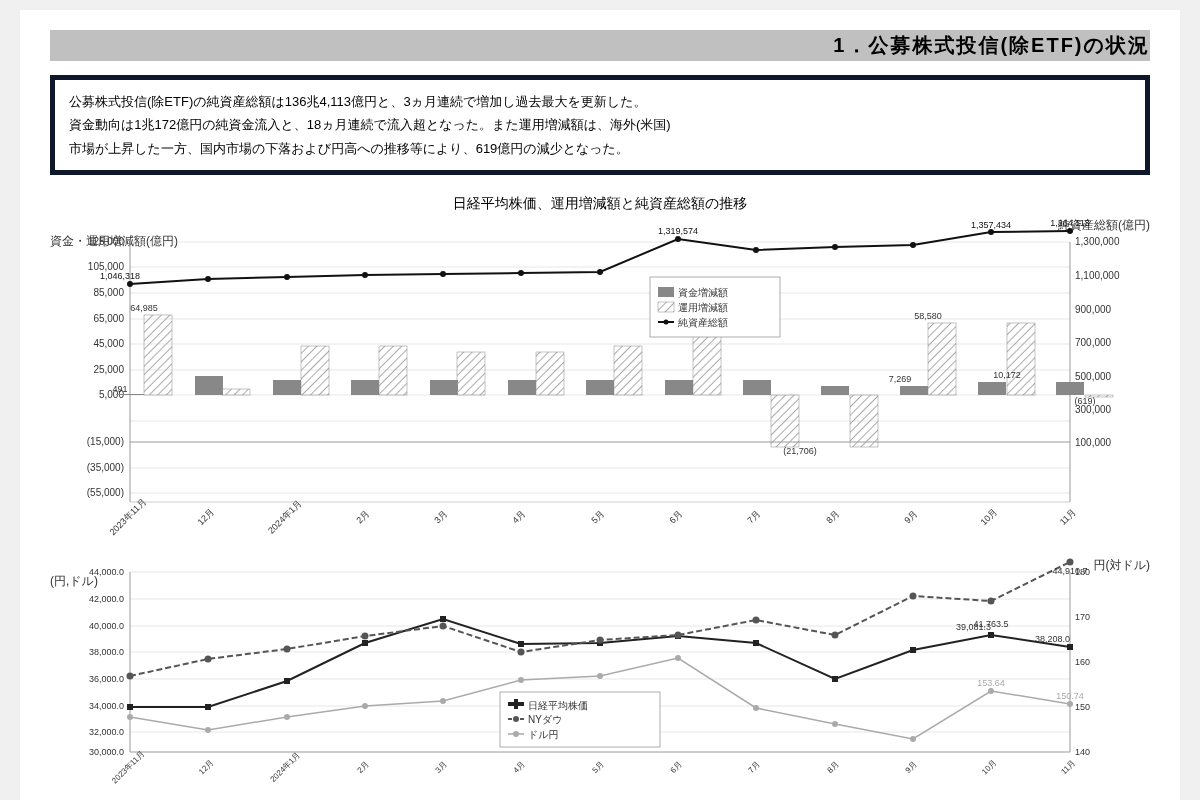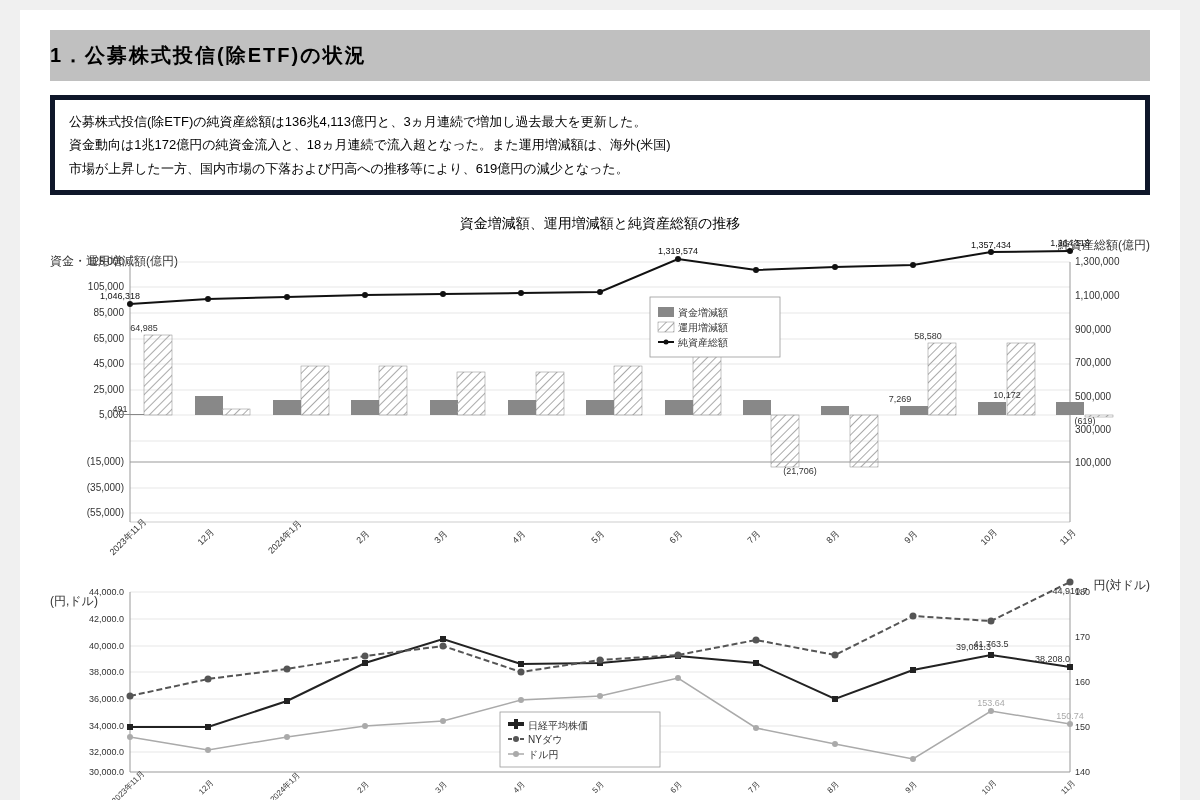--- a/index.html
+++ b/index.html
@@ -14,22 +14,22 @@
     }
     .page {
       background: #fff;
       width: 1160px;
       min-height: 780px;
       padding: 20px 30px;
       position: relative;
     }
     .title-bar {
       background: #c0c0c0;
-      text-align: left;
-      padding: 12px 0;
+      text-align: right;
+      padding: 2px 0;
       margin-bottom: 14px;
       font-size: 20px;
       font-weight: bold;
       letter-spacing: 2px;
     }
     .summary-box {
       border: 5px solid #0f172a;
       padding: 10px 14px;
       margin-bottom: 20px;
       font-size: 13px;
@@ -86,21 +86,21 @@
 <div class="page">
   <div class="title-bar">1．公募株式投信(除ETF)の状況</div>
 
   <div class="summary-box">
     <span style="white-space: pre-line;">公募株式投信(除ETF)の純資産総額は136兆4,113億円と、3ヵ月連続で増加し過去最大を更新した。
 資金動向は1兆172億円の純資金流入と、18ヵ月連続で流入超となった。また運用増減額は、海外(米国)
 市場が上昇した一方、国内市場の下落および円高への推移等により、619億円の減少となった。</span>
   </div>
 
   <div class="chart-section">
-    <div class="chart-title">資金増減額、運用増減額と純資産総額の推移</div>
+    <div class="chart-title">日経平均株価、運用増減額と純資産総額の推移</div>
     <div style="position:relative;">
       <div class="axis-label-left">資金・運用増減額(億円)</div>
       <div class="axis-label-right">純資産総額(億円)</div>
       <div class="chart-container">
         <svg id="chart1" xmlns="http://www.w3.org/2000/svg" viewBox="0 0 1100 310">
 
           <line x1="80" y1="20" x2="1020" y2="20" stroke="#ccc" stroke-width="0.5"></line>
           <line x1="80" y1="45" x2="1020" y2="45" stroke="#ccc" stroke-width="0.5"></line>
           <line x1="80" y1="71" x2="1020" y2="71" stroke="#ccc" stroke-width="0.5"></line>
           <line x1="80" y1="97" x2="1020" y2="97" stroke="#ccc" stroke-width="0.5"></line>

